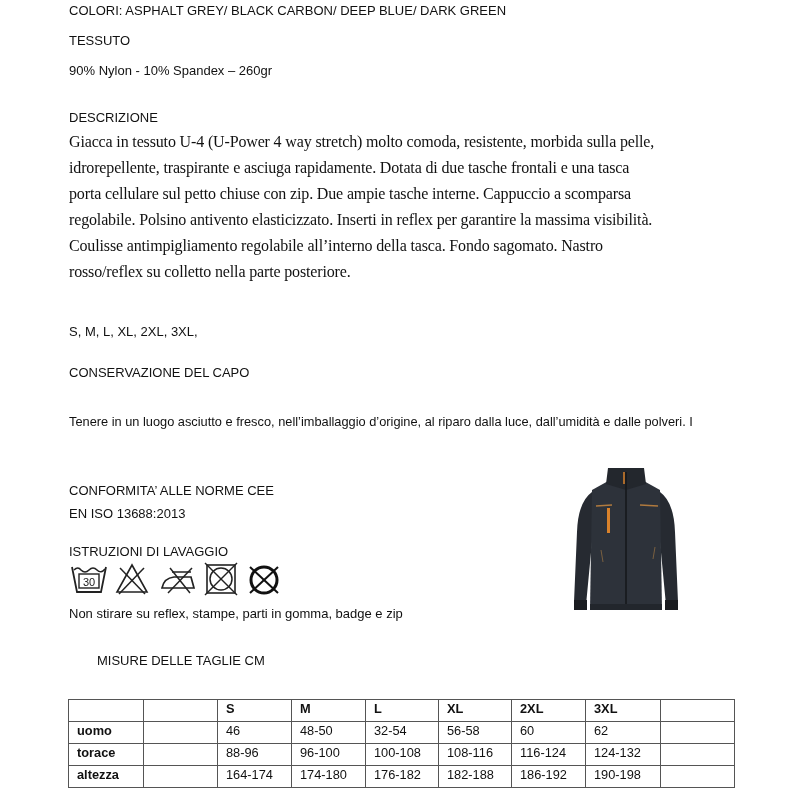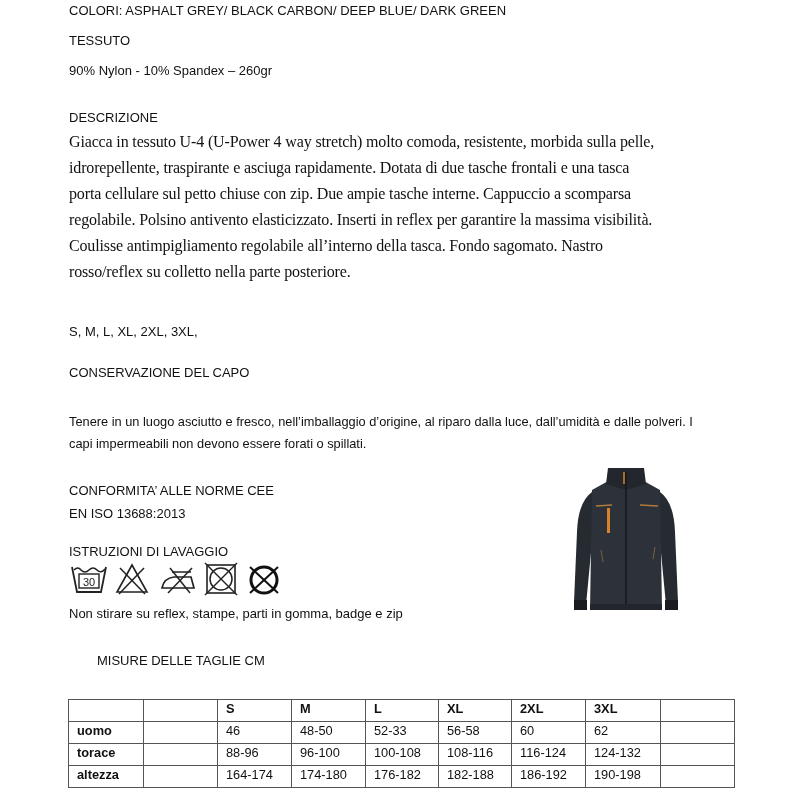--- a/index.html
+++ b/index.html
@@ -41,21 +41,20 @@
   <div>regolabile. Polsino antivento elasticizzato. Inserti in reflex per garantire la massima visibilità.</div>
   <div>Coulisse antimpigliamento regolabile all’interno della tasca. Fondo sagomato. Nastro</div>
   <div>rosso/reflex su colletto nella parte posteriore.</div>
 </div>
 
 <div class="abs s13" style="left:69px; top:324px;">S, M, L, XL, 2XL, 3XL,</div>
 
 <div class="abs s13 b" style="left:69px; top:365px;">CONSERVAZIONE DEL CAPO</div>
 <div class="care">
   <div>Tenere in un luogo asciutto e fresco, nell’imballaggio d’origine, al riparo dalla luce, dall’umidità e dalle polveri. I</div>
-  <div>capi impermeabili non devono essere forati o spillati.</div>
 </div>
 
 <div class="abs s13 b" style="left:69px; top:483px;">CONFORMITA’ ALLE NORME CEE</div>
 <div class="abs s13 b" style="left:69px; top:506px;">EN ISO 13688:2013</div>
 
 <div class="abs s13 b" style="left:69px; top:544px;">ISTRUZIONI DI LAVAGGIO</div>
 
 <div class="icons">
 
   <svg style="left:0;" width="38" height="34" viewBox="0 0 38 34">
@@ -145,21 +144,21 @@
     <td>XL</td>
     <td>2XL</td>
     <td>3XL</td>
     <td></td>
   </tr>
   <tr>
     <td class="rowlabel">uomo</td>
     <td></td>
     <td>46</td>
     <td>48-50</td>
-    <td>52-33</td>
+    <td>32-54</td>
     <td>56-58</td>
     <td>60</td>
     <td>62</td>
     <td></td>
   </tr>
   <tr>
     <td class="rowlabel">torace</td>
     <td></td>
     <td>88-96</td>
     <td>96-100</td>

